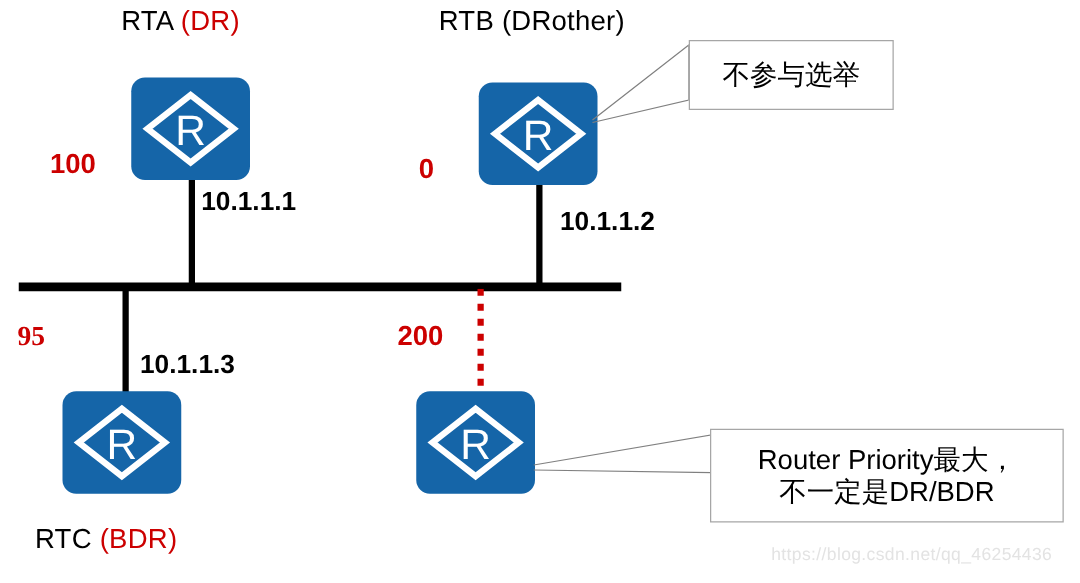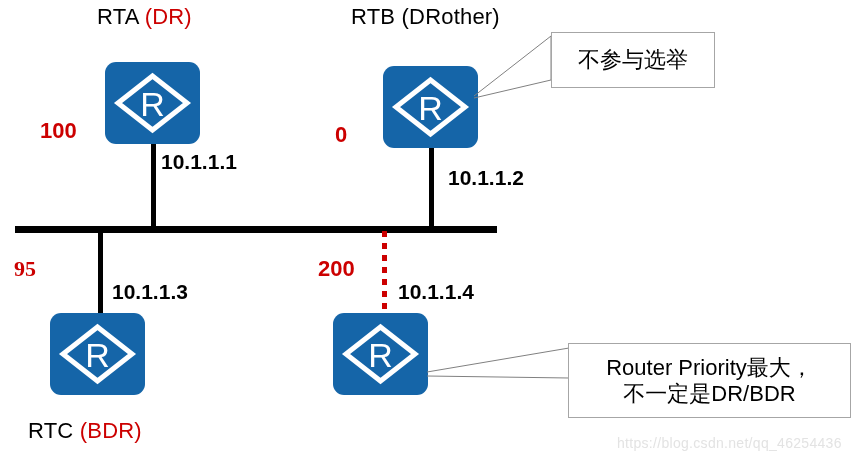--- a/index.html
+++ b/index.html
@@ -176,21 +176,20 @@
 
   <div class="router-box" style="left:333px; top:313px;">
     <svg viewBox="0 0 95 82">
       <polygon points="47.5,14 82,41 47.5,68 13,41" fill="none" stroke="#ffffff" stroke-width="5"></polygon>
       <text x="47.5" y="54" font-family="Liberation Sans, sans-serif" font-size="34" fill="#ffffff" text-anchor="middle">R</text>
     </svg>
   </div>
 
   <div class="priority-label" style="left:318px; top:256px;">200</div>
 
-  <div class="ip-label" style="left:398px; top:280px;">10.1.1.4</div>
 
 
   <svg class="leader" width="864" height="466">
 
     <polyline points="474,96 551,36 551,80 474,98" fill="none" stroke="#808080" stroke-width="1"></polyline>
 
     <polyline points="427,372 569,348 569,378 427,376" fill="none" stroke="#808080" stroke-width="1"></polyline>
   </svg>
 
   <div class="callout" style="left:551px; top:32px; width:164px; height:56px;">

